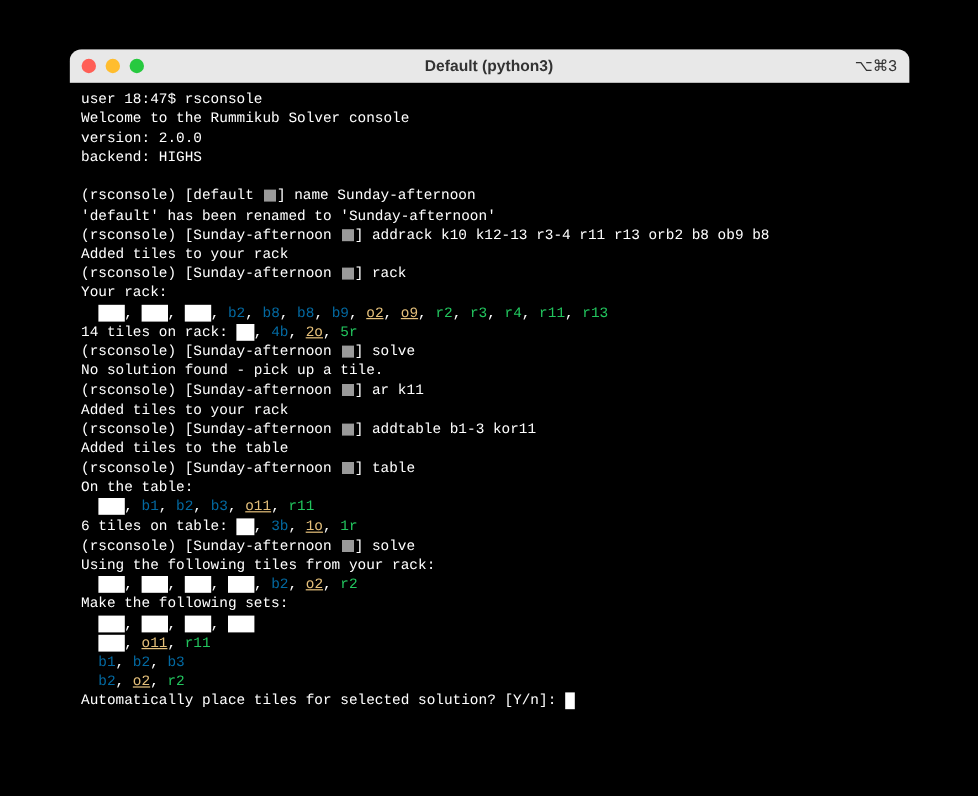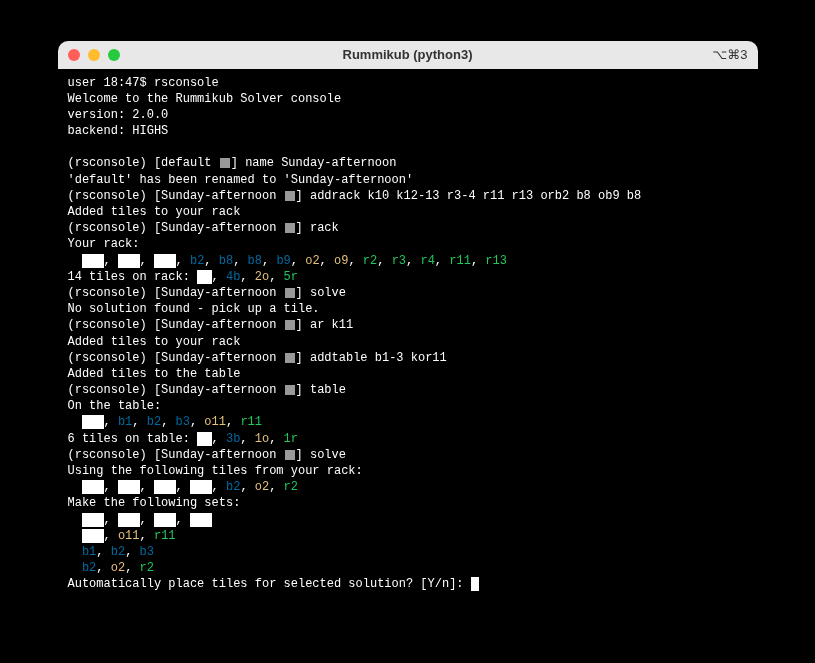--- a/index.html
+++ b/index.html
@@ -65,21 +65,21 @@
       font-family: Menlo, Monaco, "Courier New", monospace;
     }
     .line { min-height: 1.35em; }
     .seg { white-space: pre; }
     .inv {
       background: #fff;
       color: #000;
     }
     .c-k { color: #fff; }
     .c-b { color: #0369a1; }
-    .c-o { color: #e5c07b; }
+    .c-o { color: #e5c07b; text-decoration: underline; }
     .c-r { color: #22c55e; }
     .delicon {
       display: inline-block;
       width: 10px;
       height: 10px;
       background: #999;
       vertical-align: middle;
       margin: 0 1px;
     }
     .cursor {
@@ -93,17 +93,17 @@
 </head>
 <body>
 
 <div class="window">
   <div class="titlebar">
     <div class="traffic-lights">
       <div class="light red"></div>
       <div class="light yellow"></div>
       <div class="light green"></div>
     </div>
-    <div class="title">Rummikub (python3)</div>
+    <div class="title">Default (python3)</div>
     <div class="titlebar-right">⌥⌘3</div>
   </div>
   <div class="terminal" id="term"><div class="line"><span class="seg">user 18:47$ rsconsole</span></div><div class="line"><span class="seg">Welcome to the Rummikub Solver console</span></div><div class="line"><span class="seg">version: 2.0.0</span></div><div class="line"><span class="seg">backend: HIGHS</span></div><div class="line"></div><div class="line"><span class="seg">(rsconsole) [default </span><span class="delicon"></span><span class="seg">] name Sunday-afternoon</span></div><div class="line"><span class="seg">'default' has been renamed to 'Sunday-afternoon'</span></div><div class="line"><span class="seg">(rsconsole) [Sunday-afternoon </span><span class="delicon"></span><span class="seg">] addrack k10 k12-13 r3-4 r11 r13 orb2 b8 ob9 b8</span></div><div class="line"><span class="seg">Added tiles to your rack</span></div><div class="line"><span class="seg">(rsconsole) [Sunday-afternoon </span><span class="delicon"></span><span class="seg">] rack</span></div><div class="line"><span class="seg">Your rack:</span></div><div class="line"><span class="seg">  </span><span class="seg inv c-k">k10</span><span class="seg">, </span><span class="seg inv c-k">k12</span><span class="seg">, </span><span class="seg inv c-k">k13</span><span class="seg">, </span><span class="seg c-b">b2</span><span class="seg">, </span><span class="seg c-b">b8</span><span class="seg">, </span><span class="seg c-b">b8</span><span class="seg">, </span><span class="seg c-b">b9</span><span class="seg">, </span><span class="seg c-o">o2</span><span class="seg">, </span><span class="seg c-o">o9</span><span class="seg">, </span><span class="seg c-r">r2</span><span class="seg">, </span><span class="seg c-r">r3</span><span class="seg">, </span><span class="seg c-r">r4</span><span class="seg">, </span><span class="seg c-r">r11</span><span class="seg">, </span><span class="seg c-r">r13</span></div><div class="line"><span class="seg">14 tiles on rack: </span><span class="seg inv c-k">3k</span><span class="seg">, </span><span class="seg c-b">4b</span><span class="seg">, </span><span class="seg c-o">2o</span><span class="seg">, </span><span class="seg c-r">5r</span></div><div class="line"><span class="seg">(rsconsole) [Sunday-afternoon </span><span class="delicon"></span><span class="seg">] solve</span></div><div class="line"><span class="seg">No solution found - pick up a tile.</span></div><div class="line"><span class="seg">(rsconsole) [Sunday-afternoon </span><span class="delicon"></span><span class="seg">] ar k11</span></div><div class="line"><span class="seg">Added tiles to your rack</span></div><div class="line"><span class="seg">(rsconsole) [Sunday-afternoon </span><span class="delicon"></span><span class="seg">] addtable b1-3 kor11</span></div><div class="line"><span class="seg">Added tiles to the table</span></div><div class="line"><span class="seg">(rsconsole) [Sunday-afternoon </span><span class="delicon"></span><span class="seg">] table</span></div><div class="line"><span class="seg">On the table:</span></div><div class="line"><span class="seg">  </span><span class="seg inv c-k">k11</span><span class="seg">, </span><span class="seg c-b">b1</span><span class="seg">, </span><span class="seg c-b">b2</span><span class="seg">, </span><span class="seg c-b">b3</span><span class="seg">, </span><span class="seg c-o">o11</span><span class="seg">, </span><span class="seg c-r">r11</span></div><div class="line"><span class="seg">6 tiles on table: </span><span class="seg inv c-k">1k</span><span class="seg">, </span><span class="seg c-b">3b</span><span class="seg">, </span><span class="seg c-o">1o</span><span class="seg">, </span><span class="seg c-r">1r</span></div><div class="line"><span class="seg">(rsconsole) [Sunday-afternoon </span><span class="delicon"></span><span class="seg">] solve</span></div><div class="line"><span class="seg">Using the following tiles from your rack:</span></div><div class="line"><span class="seg">  </span><span class="seg inv c-k">k10</span><span class="seg">, </span><span class="seg inv c-k">k11</span><span class="seg">, </span><span class="seg inv c-k">k12</span><span class="seg">, </span><span class="seg inv c-k">k13</span><span class="seg">, </span><span class="seg c-b">b2</span><span class="seg">, </span><span class="seg c-o">o2</span><span class="seg">, </span><span class="seg c-r">r2</span></div><div class="line"><span class="seg">Make the following sets:</span></div><div class="line"><span class="seg">  </span><span class="seg inv c-k">k10</span><span class="seg">, </span><span class="seg inv c-k">k11</span><span class="seg">, </span><span class="seg inv c-k">k12</span><span class="seg">, </span><span class="seg inv c-k">k13</span></div><div class="line"><span class="seg">  </span><span class="seg inv c-k">k11</span><span class="seg">, </span><span class="seg c-o">o11</span><span class="seg">, </span><span class="seg c-r">r11</span></div><div class="line"><span class="seg">  </span><span class="seg c-b">b1</span><span class="seg">, </span><span class="seg c-b">b2</span><span class="seg">, </span><span class="seg c-b">b3</span></div><div class="line"><span class="seg">  </span><span class="seg c-b">b2</span><span class="seg">, </span><span class="seg c-o">o2</span><span class="seg">, </span><span class="seg c-r">r2</span></div><div class="line"><span class="seg">Automatically place tiles for selected solution? [Y/n]: </span><span class="cursor"></span></div></div>
 </div>
 
 </body></html>

